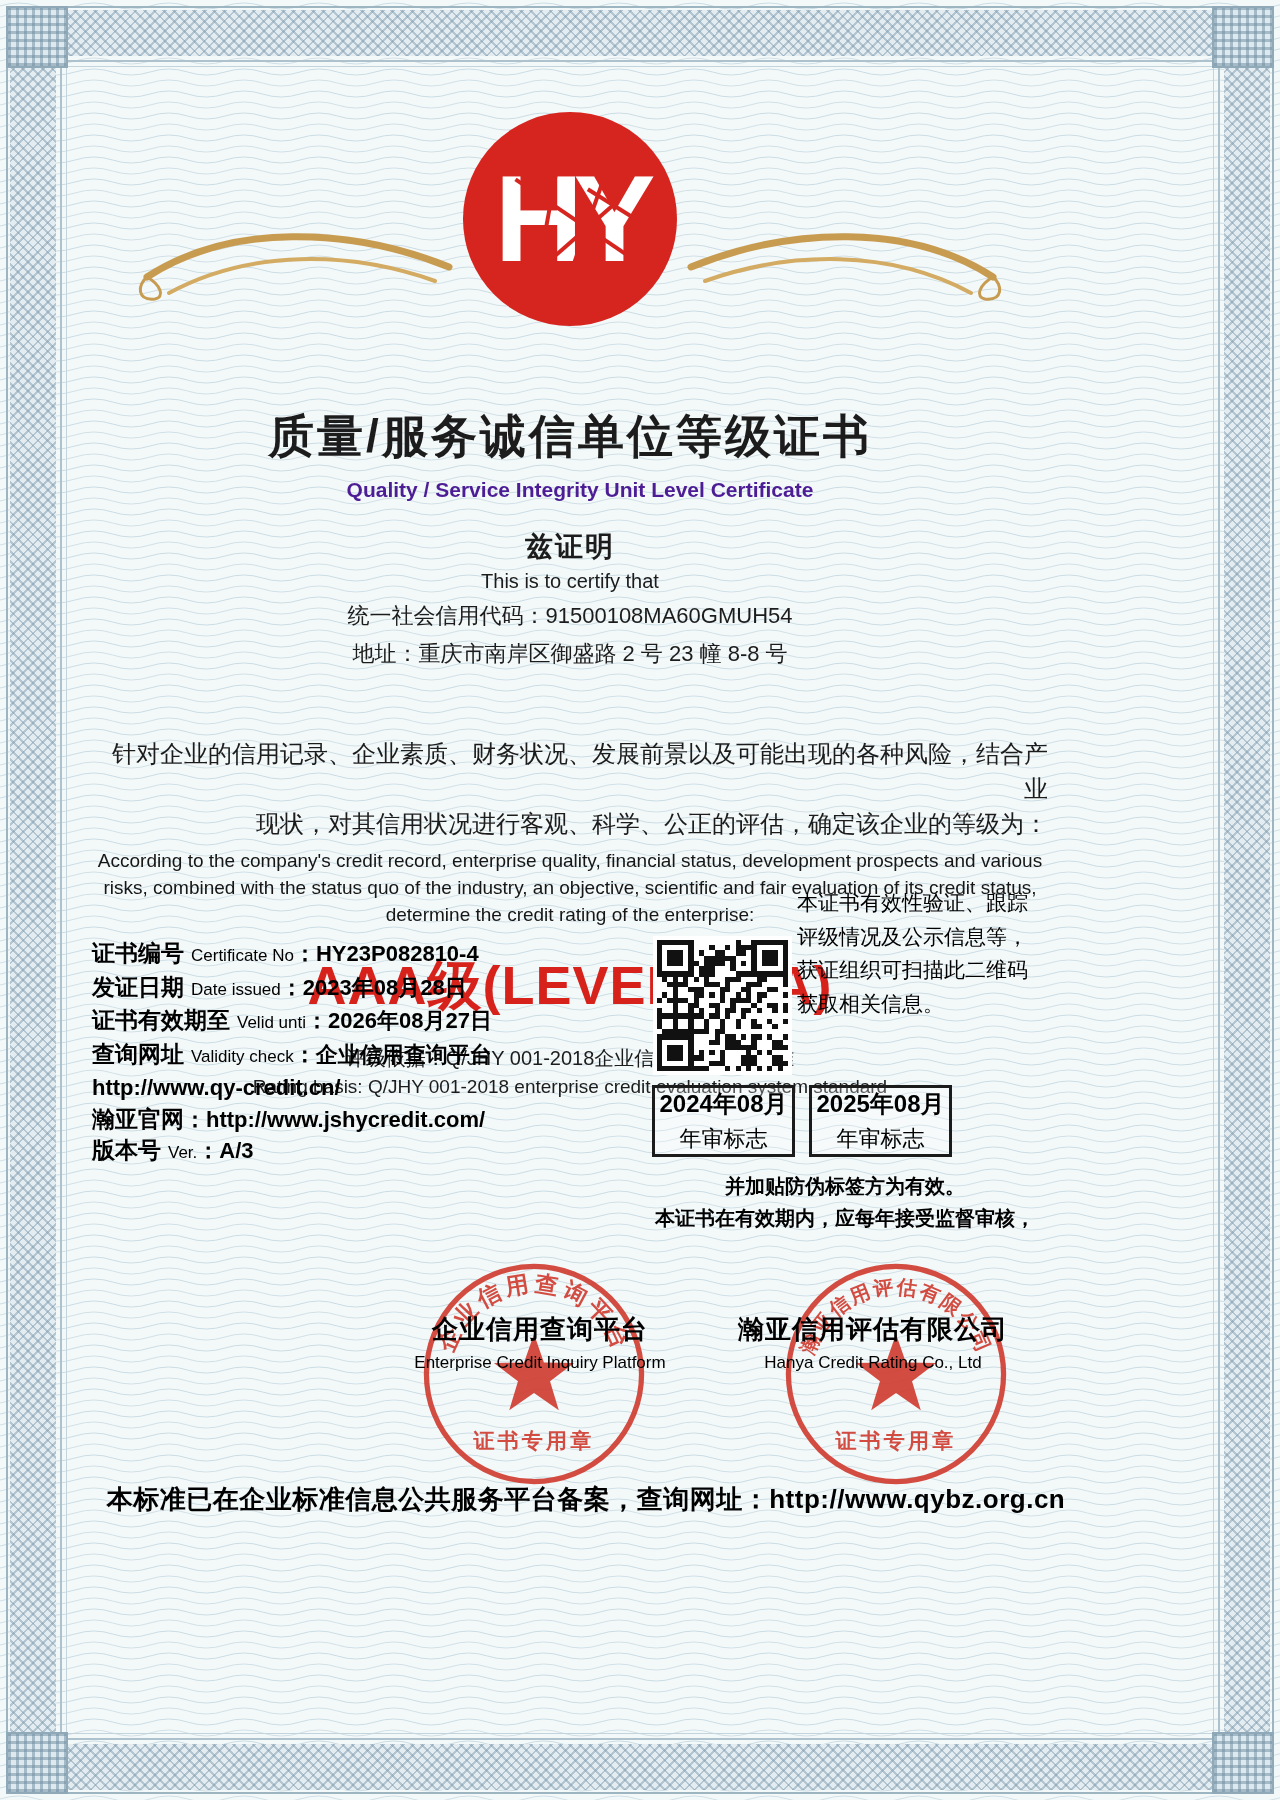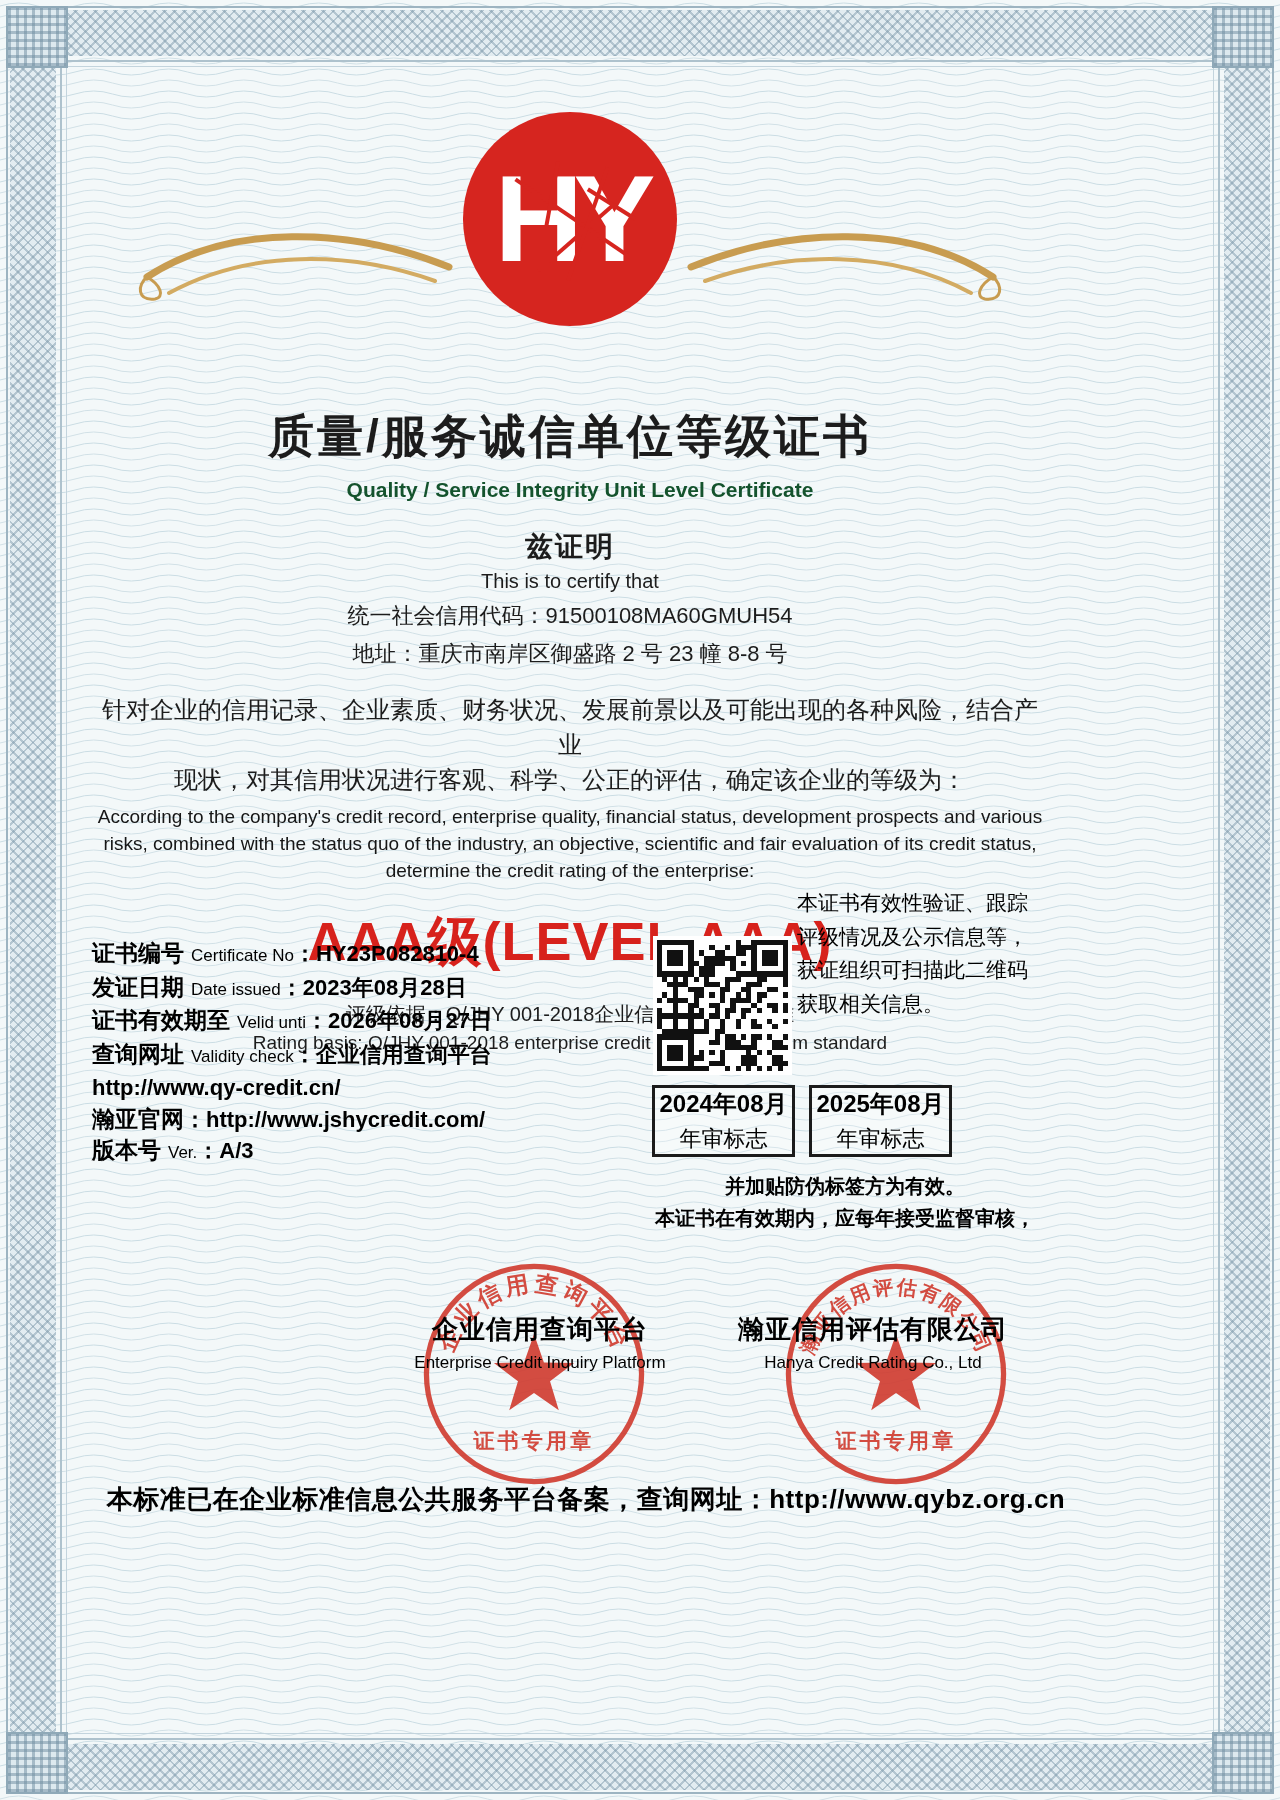--- a/index.html
+++ b/index.html
@@ -37,27 +37,27 @@
 
   .copyright { position:absolute; top:28px; right:205px; font-size:17px; color:#2e2e2e; letter-spacing:.5px; }
 
   .logo-row { position:relative; height:290px; margin-top:44px; }
   .logo { position:absolute; left:50%; top:0; transform:translateX(-50%); }
   .flourish { position:absolute; top:105px; }
   .flourish.left { left:75px; }
   .flourish.right { right:75px; transform:scaleX(-1); }
 
   .title-cn { font-size:46px; font-weight:700; letter-spacing:3px; margin-top:6px; }
-  .title-en { font-size:21px; font-weight:600; margin-top:10px; color:#14532d;margin-left:20px; }
+  .title-en { font-size:21px; font-weight:600; margin-top:10px; color:#4c1d95;margin-left:20px; }
   .certify-cn { font-size:28px; font-weight:600; margin-top:26px; letter-spacing:2px; }
   .certify-en { font-size:20px; margin-top:4px; }
   .company-name { font-size:33px; font-weight:800; margin-top:12px; letter-spacing:1px; }
   .company-sub { font-size:22px; margin-top:8px; font-weight:500; }
 
-  .body-cn { font-size:24px; line-height:35px; margin-top:23px; padding:0 32px; text-align:center; font-weight:500; }
+  .body-cn { font-size:24px; line-height:35px; margin-top:67px; padding:0 32px; text-align:right; font-weight:500; }
   .body-en { font-size:19px; line-height:27px; margin-top:6px; padding:0 32px; text-align:center; color:#161616; }
 
   .level { font-size:54px; font-weight:800; margin-top:22px; letter-spacing:1px; }
   .basis-cn { font-size:20px; margin-top:22px; font-weight:500; }
   .basis-en { font-size:19px; margin-top:4px; }
 
   .details-block { position:absolute; left:92px; top:938px; width:560px; z-index:6; }
   .detail-row { display:flex; align-items:baseline; line-height:31.5px; white-space:nowrap; }
   .dl-cn { font-size:23px; font-weight:600; }
   .dl-en { font-size:17px; font-weight:500; margin-left:7px; }

